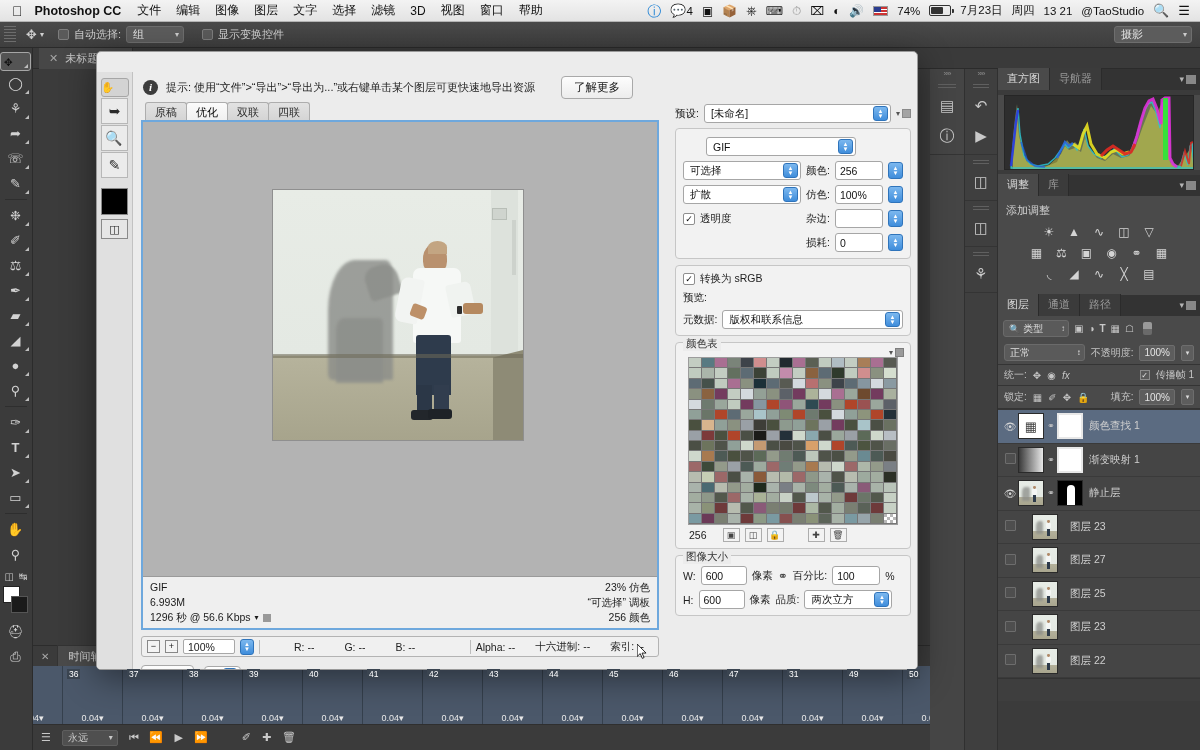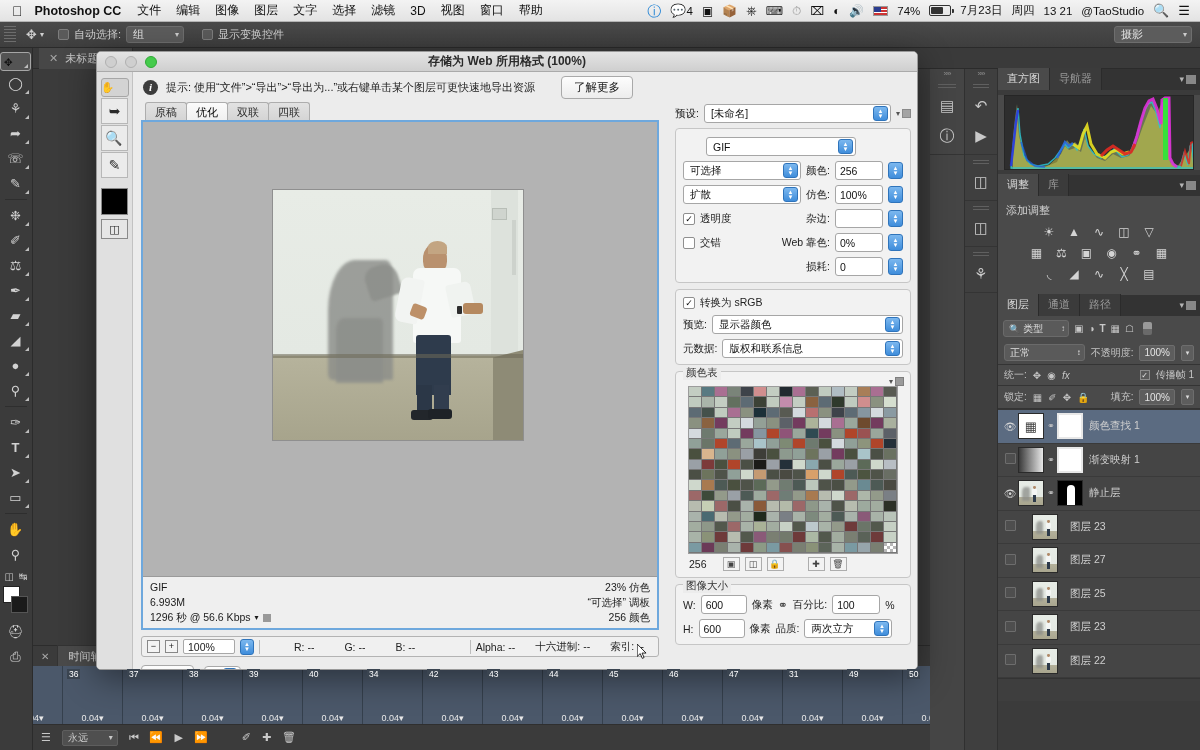--- a/index.html
+++ b/index.html
@@ -664,21 +664,21 @@
         <span class="num">40</span>
         <span class="fimg"><span class="scene">
               <span class="shadow" style="left:11%;top:24%;width:32%;height:56%;border-radius:45% 18% 0 0"></span>
               <span class="person-shirt" style="left:52%;top:28%;width:22%;height:32%;border-radius:4px"></span>
               <span class="person-pants" style="left:55%;top:58%;width:15%;height:32%"></span>
               <span class="head" style="left:57%;top:18%;width:12%;height:13%"></span>
             </span></span>
         <span class="dly"><span>0.04</span>▾</span>
       </div>
       <div class="frame">
-        <span class="num">34</span>
+        <span class="num">41</span>
         <span class="fimg"><span class="scene">
               <span class="shadow" style="left:12%;top:24%;width:32%;height:56%;border-radius:45% 18% 0 0"></span>
               <span class="person-shirt" style="left:52%;top:28%;width:22%;height:32%;border-radius:4px"></span>
               <span class="person-pants" style="left:55%;top:58%;width:15%;height:32%"></span>
               <span class="head" style="left:57%;top:18%;width:12%;height:13%"></span>
             </span></span>
         <span class="dly"><span>0.04</span>▾</span>
       </div>
       <div class="frame">
         <span class="num">42</span>
@@ -780,28 +780,20 @@
       <span>▶</span>
       <span>⏩</span>
       <span style="width:12px"></span>
       <span>✐</span>
       <span>✚</span>
       <span>🗑</span>
     </div>
   </div>
 
   <div class="sfw">
-    <div class="sfw-title">
-      <span class="traffic">
-        <span></span>
-        <span></span>
-        <span class="g"></span>
-      </span>
-      <span>存储为 Web 所用格式 (100%)</span>
-    </div>
 
     <div class="sfw-body">
 
       <div class="sfw-tools">
         <div class="sfwtool sel">✋</div>
         <div class="sfwtool">➥</div>
         <div class="sfwtool">🔍</div>
         <div class="sfwtool">✎</div>
         <div class="sfwswatch"></div>
         <div class="sfwswatch2">◫</div>
@@ -934,47 +926,35 @@
             <span class="arrbtn">▲<br>▼</span>
           </div>
           <div class="row">
             <span class="ck">✓</span>
             <span class="lbl">透明度</span>
             <span style="flex:1"></span>
             <span class="lbl">杂边:</span>
             <span class="inp" style="width:48px"></span>
             <span class="arrbtn">▲<br>▼</span>
           </div>
-          <div class="row">
-            <span class="ck"></span>
-            <span class="lbl">交错</span>
-            <span style="flex:1"></span>
-            <span class="lbl">Web 靠色:</span>
-            <span class="inp" style="width:48px">0%</span>
-            <span class="arrbtn">▲<br>▼</span>
-          </div>
           <div class="row" style="margin-bottom:0">
             <span style="flex:1"></span>
             <span class="lbl">损耗:</span>
             <span class="inp" style="width:48px">0</span>
             <span class="arrbtn">▲<br>▼</span>
           </div>
         </div>
 
         <div class="grp">
           <div class="row">
             <span class="ck">✓</span>
             <span class="lbl">转换为 sRGB</span>
           </div>
           <div class="row">
             <span class="lbl">预览:</span>
-            <span class="sel">
-              <span>显示器颜色</span>
-              <span class="arrow">▲<br>▼</span>
-            </span>
           </div>
           <div class="row" style="margin-bottom:0">
             <span class="lbl">元数据:</span>
             <span class="sel">
               <span>版权和联系信息</span>
               <span class="arrow">▲<br>▼</span>
             </span>
           </div>
         </div>
 

